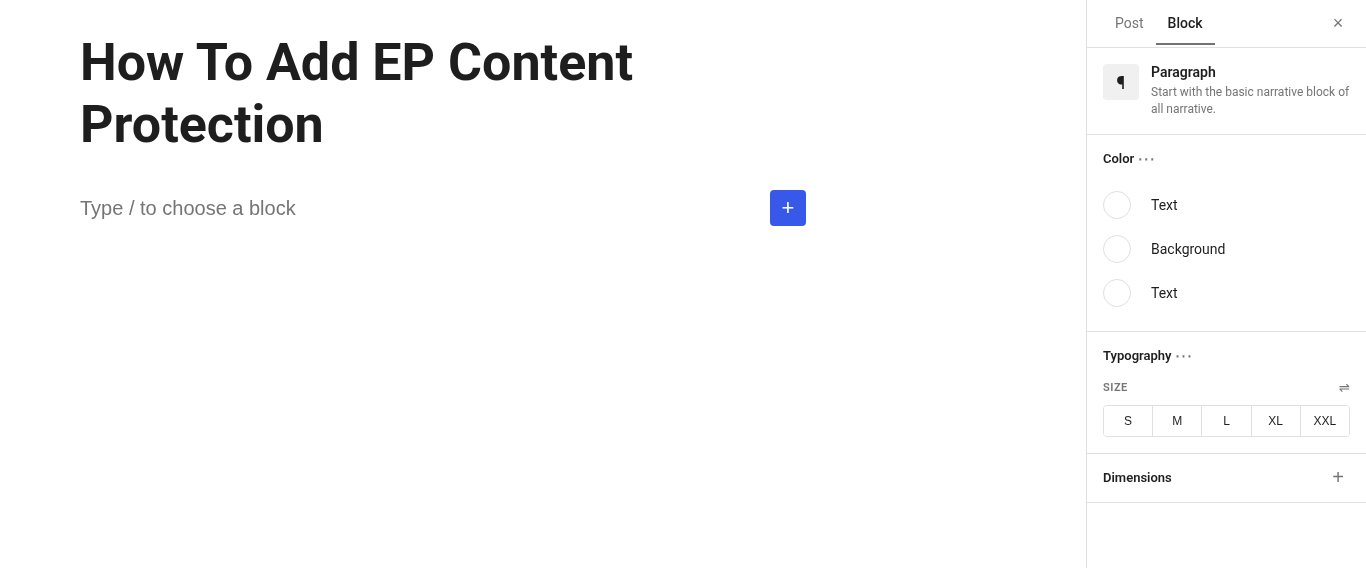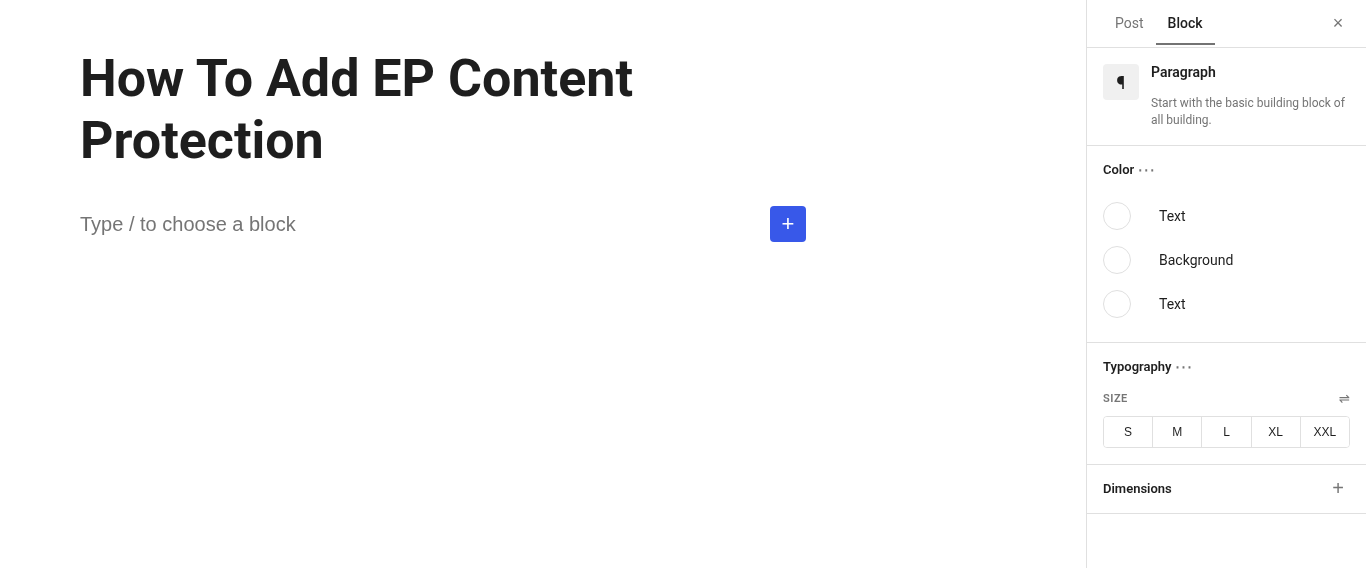--- a/index.html
+++ b/index.html
@@ -8,21 +8,21 @@
       background: #fff;
       display: flex;
       height: 568px;
       width: 1366px;
       overflow: hidden;
     }
 
     
     .main-content {
       flex: 1;
-      padding: 48px 80px;
+      padding: 32px 80px;
       background: #fff;
       position: relative;
     }
 
     .post-title {
       font-size: 52px;
       font-weight: 700;
       color: #1e1e1e;
       line-height: 1.2;
       margin-bottom: 40px;
@@ -137,21 +137,21 @@
       justify-content: center;
       font-size: 18px;
       color: #1e1e1e;
       flex-shrink: 0;
     }
 
     .block-info-text .block-name {
       font-size: 14px;
       font-weight: 600;
       color: #1e1e1e;
-      margin-bottom: 15px;
+      margin-bottom: 4px;
     }
 
     .block-info-text .block-desc {
       font-size: 12px;
       color: #757575;
       line-height: 1.4;
     }
 
     
     .section {
@@ -186,21 +186,21 @@
     }
 
     .section-content {
       padding: 0 16px 16px;
     }
 
     
     .color-option {
       display: flex;
       align-items: center;
-      gap: 28px;
+      gap: 20px;
       padding: 8px 0;
       cursor: pointer;
     }
 
     .color-circle {
       width: 28px;
       height: 28px;
       border-radius: 50%;
       border: 1px solid #e0e0e0;
       background: #fff;
@@ -305,21 +305,21 @@
   <div class="sidebar-tabs">
     <div class="tab-item">Post</div>
     <div class="tab-item active">Block</div>
     <button class="sidebar-close">×</button>
   </div>
 
   <div class="block-info">
     <div class="block-icon">¶</div>
     <div class="block-info-text">
       <div class="block-name">Paragraph</div>
-      <div class="block-desc">Start with the basic building block of all building.</div>
+      <div class="block-desc">Start with the basic narrative block of all narrative.</div>
     </div>
   </div>
 
   <div class="section">
     <div class="section-header">
       <span class="section-header-title">Color</span>
       <button class="section-menu-btn">
         <span>⋯</span>
       </button>
     </div>

